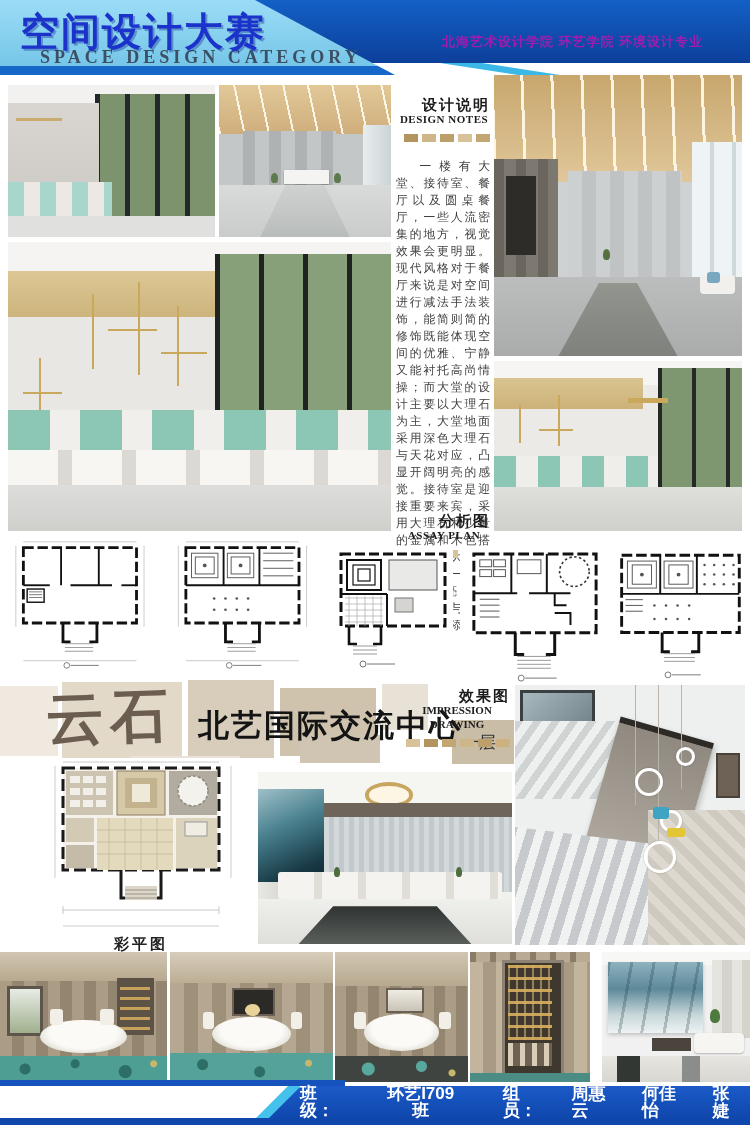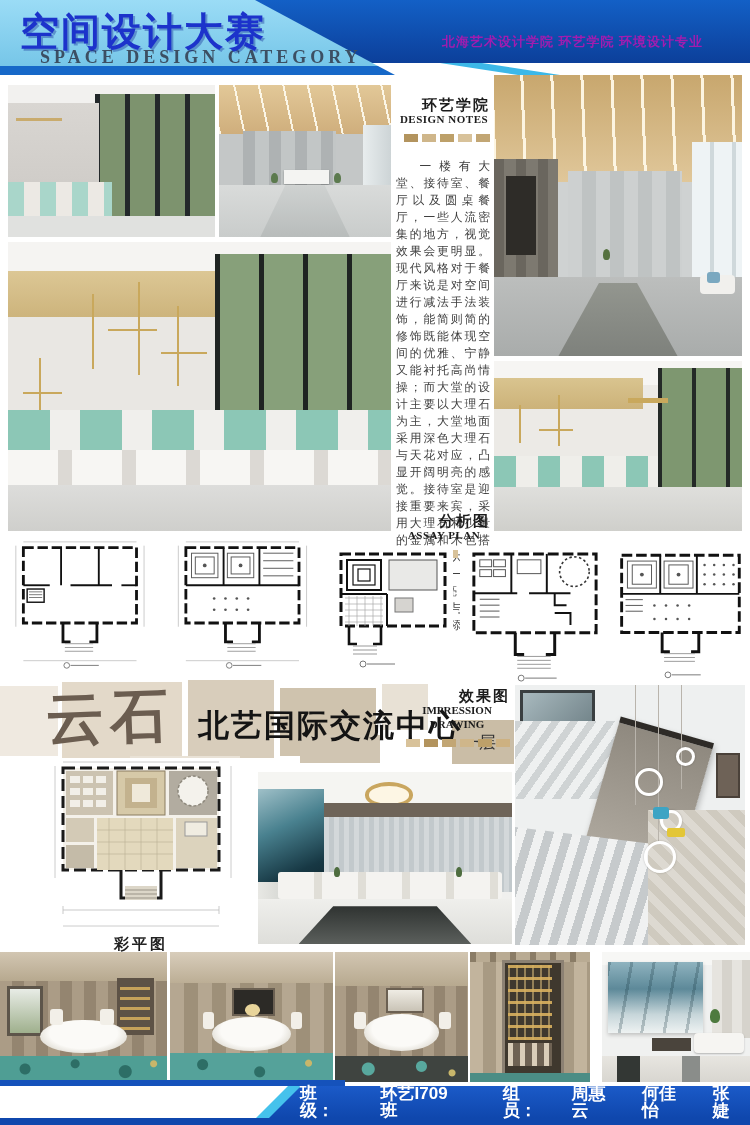--- a/index.html
+++ b/index.html
@@ -39,21 +39,21 @@
   #colorplan-cap{left:35px;top:936px;width:212px;text-align:center;font:700 15px/1 "Liberation Sans",sans-serif;color:#222;letter-spacing:3px;}
   
   #ft-topbar{left:0;top:1080px;width:345px;height:6px;background:#1552bb;}
   #ft-main{left:0;top:1086px;width:750px;height:32px;background:linear-gradient(180deg,#1b5ac8,#0f47ad);
            clip-path:polygon(298px 0,750px 0,750px 32px,266px 32px);}
   #ft-cyan{left:0;top:1086px;width:320px;height:32px;background:#45c2ec;
            clip-path:polygon(288px 0,301px 0,269px 32px,256px 32px);}
   #ft-bottom{left:0;top:1118px;width:750px;height:7px;background:#0f47ad;}
   #ft-text{left:300px;top:1088px;width:445px;height:28px;display:flex;align-items:center;color:#fff;
            font:700 17px/1 "Liberation Sans",sans-serif;}
-  #ft-text .m1{margin-left:32px;} #ft-text .m2{margin-left:42px;} #ft-text .m3{margin-left:20px;}
+  #ft-text .m1{margin-left:32px;text-align:center;} #ft-text .m2{margin-left:42px;} #ft-text .m3{margin-left:20px;}
   #ft-text .nm{margin-left:22px;}
   .ring{border:3px solid #fff;border-radius:50%;box-shadow:0 0 2px rgba(0,0,0,.25);}
 </style>
 </head>
 <body>
 
 <div id="poster">
 
   <div class="abs" id="hdr-band"></div>
   <div class="abs" id="hdr-dept">北海艺术设计学院 环艺学院 环境设计专业</div>
@@ -120,21 +120,21 @@
     <div style="right:0;top:4%;width:34%;height:78%;background:repeating-linear-gradient(90deg,#242927 0 4px,#7e9770 4px 34px),repeating-linear-gradient(0deg,rgba(18,24,20,.8) 0 2px,rgba(0,0,0,0) 2px 44px);"></div>
     <div style="right:30%;top:22%;width:16%;height:3%;background:#c9a85c;"></div>
     <div style="left:10%;top:26%;width:2px;height:22%;background:#c9a85c;"></div>
     <div style="left:26%;top:20%;width:2px;height:30%;background:#c9a85c;"></div>
     <div style="left:18%;top:40%;width:14%;height:2px;background:#c9a85c;"></div>
     <div style="left:0;top:56%;width:66%;height:18%;background:repeating-linear-gradient(90deg,#8cc7b6 0 22px,#efeeea 22px 44px);"></div>
     <div style="left:0;bottom:0;width:100%;height:26%;background:linear-gradient(180deg,#dfdfdc,#cfcfcb);"></div>
   </div>
 
   <div class="lblblk" style="left:398px;top:96px;width:92px;">
-    <div class="lbl-cn">环艺学院</div>
+    <div class="lbl-cn">设计说明</div>
     <div class="lbl-en">DESIGN NOTES</div>
     <div class="sep">
         <i class="s1"></i>
         <i class="s2"></i>
         <i class="s3"></i>
         <i class="s4"></i>
         <i class="s5"></i>
       </div>
   </div>
   <div id="notes-body">一楼有大堂、接待室、餐厅以及圆桌餐厅，一些人流密集的地方，视觉效果会更明显。现代风格对于餐厅来说是对空间进行减法手法装饰，能简则简的修饰既能体现空间的优雅、宁静又能衬托高尚情操；而大堂的设计主要以大理石为主，大堂地面采用深色大理石与天花对应，凸显开阔明亮的感觉。接待室是迎接重要来宾，采用大理石和少量的金属和木色搭配，庄重大气。整体给人一种舒缓、明亮的气息，几何与线条的交汇增添了几分生机。</div>

